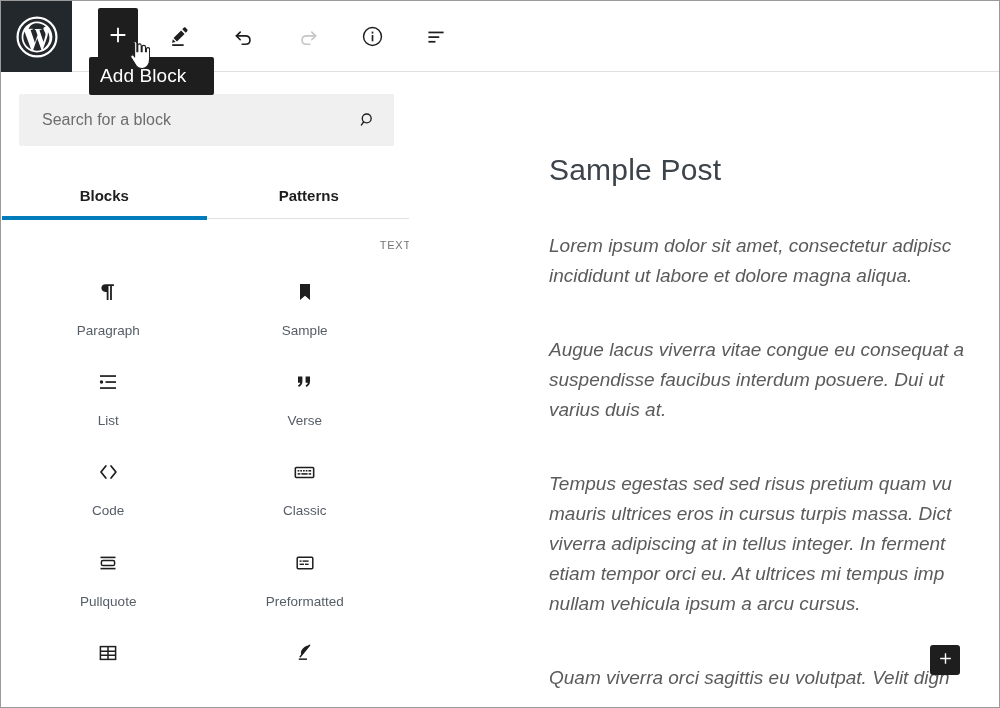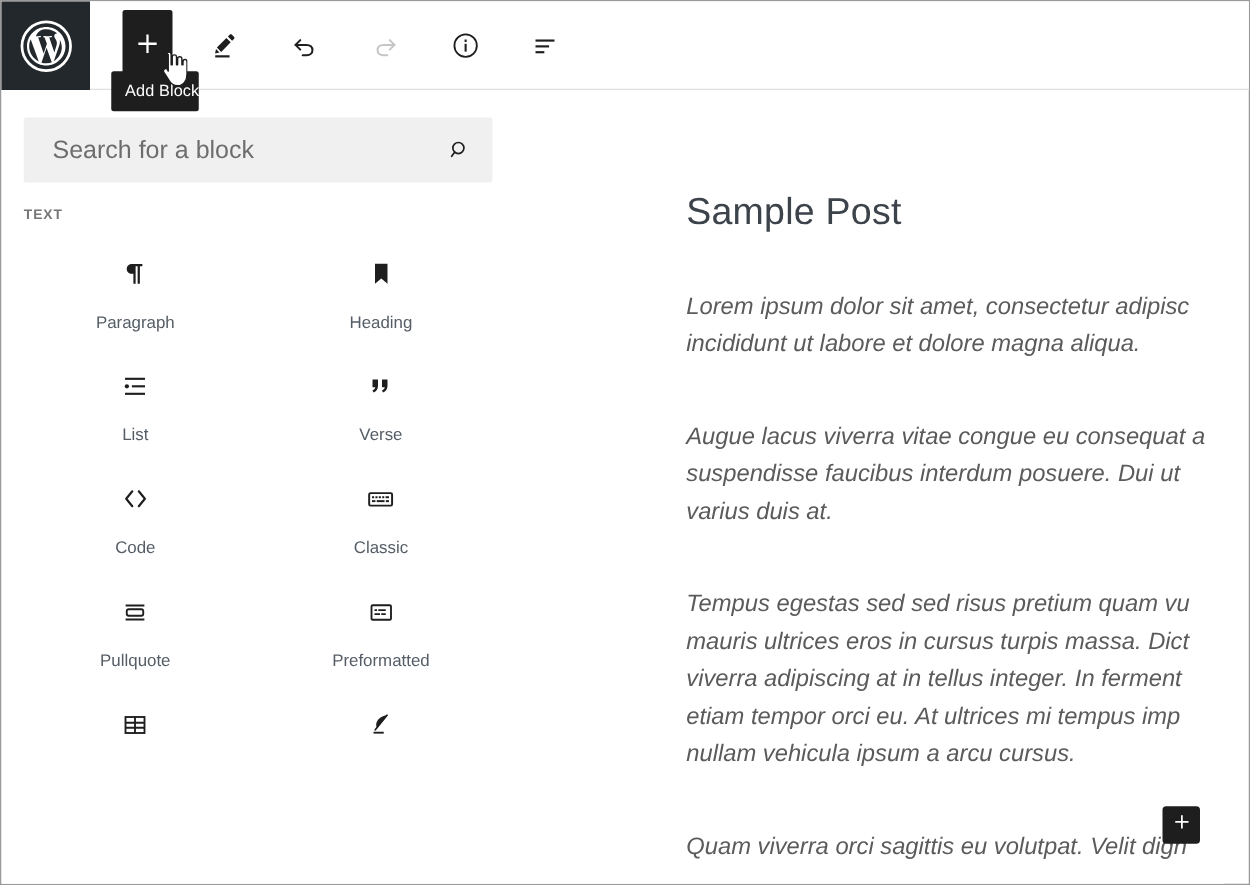--- a/index.html
+++ b/index.html
@@ -57,23 +57,23 @@
   }
   .tool-btn.disabled { color: #c6c6c6; }
   .tool-btn svg { display: block; }
 
   
   .tooltip {
     position: absolute;
     left: 88px; top: 56px;
     background: #1e1e1e;
     color: #ffffff;
-    font-size: 13px;
+    font-size: 19px;
     line-height: 1;
-    padding: 9px 0 10px 11px;
+    padding: 9px 28px 10px 11px;
     border-radius: 2px;
     white-space: nowrap;
     z-index: 40;
     letter-spacing: .1px;
   }
   
   .cursor {
     position: absolute;
     left: 127px; top: 40px;
     z-index: 60;
@@ -95,21 +95,21 @@
     background: #f0f0f0;
     border: 1px solid #f0f0f0;
     border-radius: 2px;
     height: 52px;
     display: flex; align-items: center;
   }
   .search-input {
     flex: 1;
     border: none; outline: none; background: transparent;
     font-family: "Liberation Sans", sans-serif;
-    font-size: 20px;
+    font-size: 16px;
     color: #1e1e1e;
     padding: 0 40px 0 22px;
   }
   .search-input::placeholder { color: #6d6d6d; opacity: 1; }
   .search-icon {
     position: absolute; right: 16px; top: 50%;
     transform: translateY(-50%);
     color: #1e1e1e;
     display: flex;
   }
@@ -142,21 +142,22 @@
     height: 452px;
     overflow: hidden;
     position: relative;
   }
   .cat-label {
     font-size: 11px;
     letter-spacing: .8px;
     color: #757575;
     text-transform: uppercase;
     padding: 20px 0 0 17px;
-    font-weight: 700;
+    font-weight: 400;
+    text-align: right;
   }
   .block-grid {
     display: grid;
     grid-template-columns: repeat(2, 1fr);
     padding: 10px 8px 0 8px;
     row-gap: 0px;
   }
   .block-item {
     display: flex; flex-direction: column;
     align-items: center; justify-content: flex-start;
@@ -330,20 +331,28 @@
         <input class="search-input" type="text" placeholder="Search for a block" value="" style="">
         <span class="search-icon">
           <svg width="19" height="19" viewBox="0 0 24 24" fill="none">
             <circle cx="11" cy="10" r="5.6" stroke="currentColor" stroke-width="1.7"></circle>
             <path d="M7.2 14.2L4.2 18.4" stroke="currentColor" stroke-width="1.7" stroke-linecap="round"></path>
           </svg>
         </span>
       </div>
     </div>
 
+    <div class="tabs">
+      <div class="tab active">
+        <span>Blocks</span>
+      </div>
+      <div class="tab">
+        <span>Patterns</span>
+      </div>
+    </div>
 
     <div class="panel-scroll">
       <div class="cat-label">TEXT</div>
 
       <div class="block-grid">
 
         <div class="block-item">
           <span class="block-icon">
             <svg width="24" height="24" viewBox="0 0 24 24">
               <path d="M13.2 4.2H9.4C7.1 4.2 5.4 5.9 5.4 8.1s1.7 3.9 4 3.9h1.3v8h1.8V6h1.6v13.9h1.8V6h2V4.2h-4.7z" fill="currentColor"></path>
@@ -351,21 +360,21 @@
           </span>
           <span class="block-title">Paragraph</span>
         </div>
 
         <div class="block-item">
           <span class="block-icon">
             <svg width="24" height="24" viewBox="0 0 24 24">
               <path d="M7 4h10v16l-5-4.2L7 20V4z" fill="currentColor"></path>
             </svg>
           </span>
-          <span class="block-title">Heading</span>
+          <span class="block-title">Sample</span>
         </div>
 
         <div class="block-item">
           <span class="block-icon">
             <svg width="24" height="24" viewBox="0 0 24 24">
               <rect x="4" y="5.2" width="16" height="1.7" fill="currentColor"></rect>
               <circle cx="5.5" cy="12" r="1.7" fill="currentColor"></circle>
               <rect x="9.5" y="11.2" width="10.5" height="1.7" fill="currentColor"></rect>
               <rect x="4" y="17.2" width="16" height="1.7" fill="currentColor"></rect>
             </svg>

